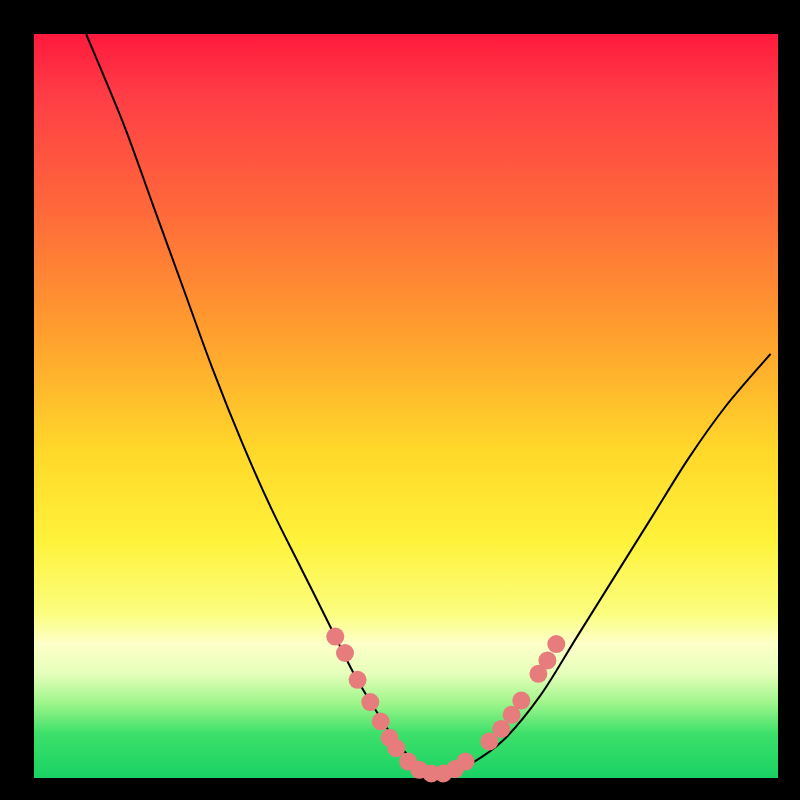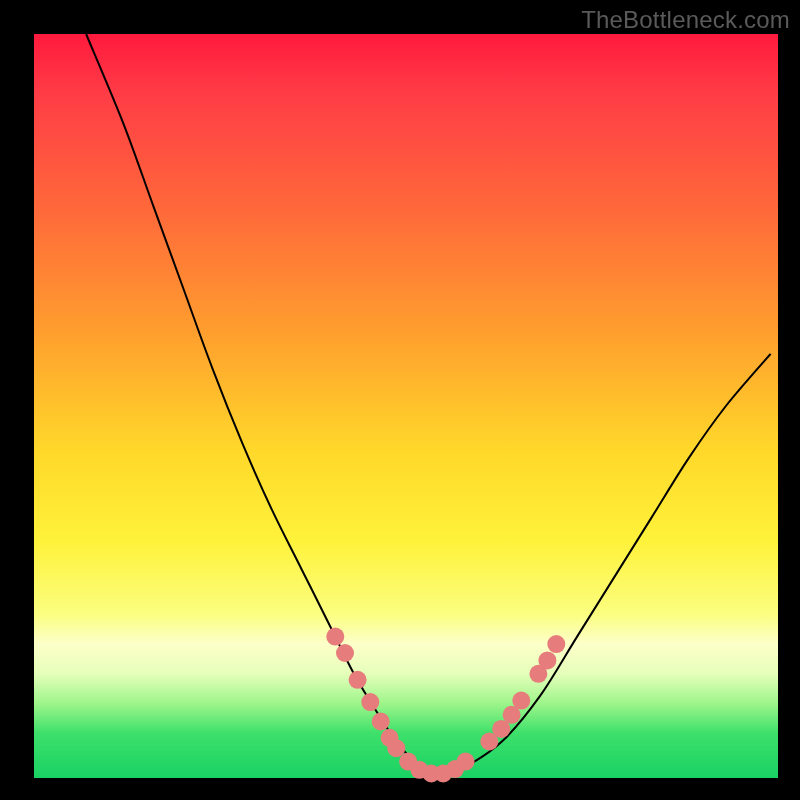--- a/index.html
+++ b/index.html
@@ -85,14 +85,13 @@
           <circle cx="455.3" cy="707.5" r="9" fill="#e77c7c" stroke="#b35a5a" stroke-width="0"></circle>
           <circle cx="467.2" cy="694.9" r="9" fill="#e77c7c" stroke="#b35a5a" stroke-width="0"></circle>
           <circle cx="477.6" cy="680.8" r="9" fill="#e77c7c" stroke="#b35a5a" stroke-width="0"></circle>
           <circle cx="487.3" cy="666.6" r="9" fill="#e77c7c" stroke="#b35a5a" stroke-width="0"></circle>
           <circle cx="504.4" cy="639.8" r="9" fill="#e77c7c" stroke="#b35a5a" stroke-width="0"></circle>
           <circle cx="513.4" cy="626.4" r="9" fill="#e77c7c" stroke="#b35a5a" stroke-width="0"></circle>
           <circle cx="522.3" cy="610.1" r="9" fill="#e77c7c" stroke="#b35a5a" stroke-width="0"></circle>
         </g>
     </svg>
   </div>
-  <div class="watermark">TheBottleneck.com</div>
 </div>
 
 </body></html>

